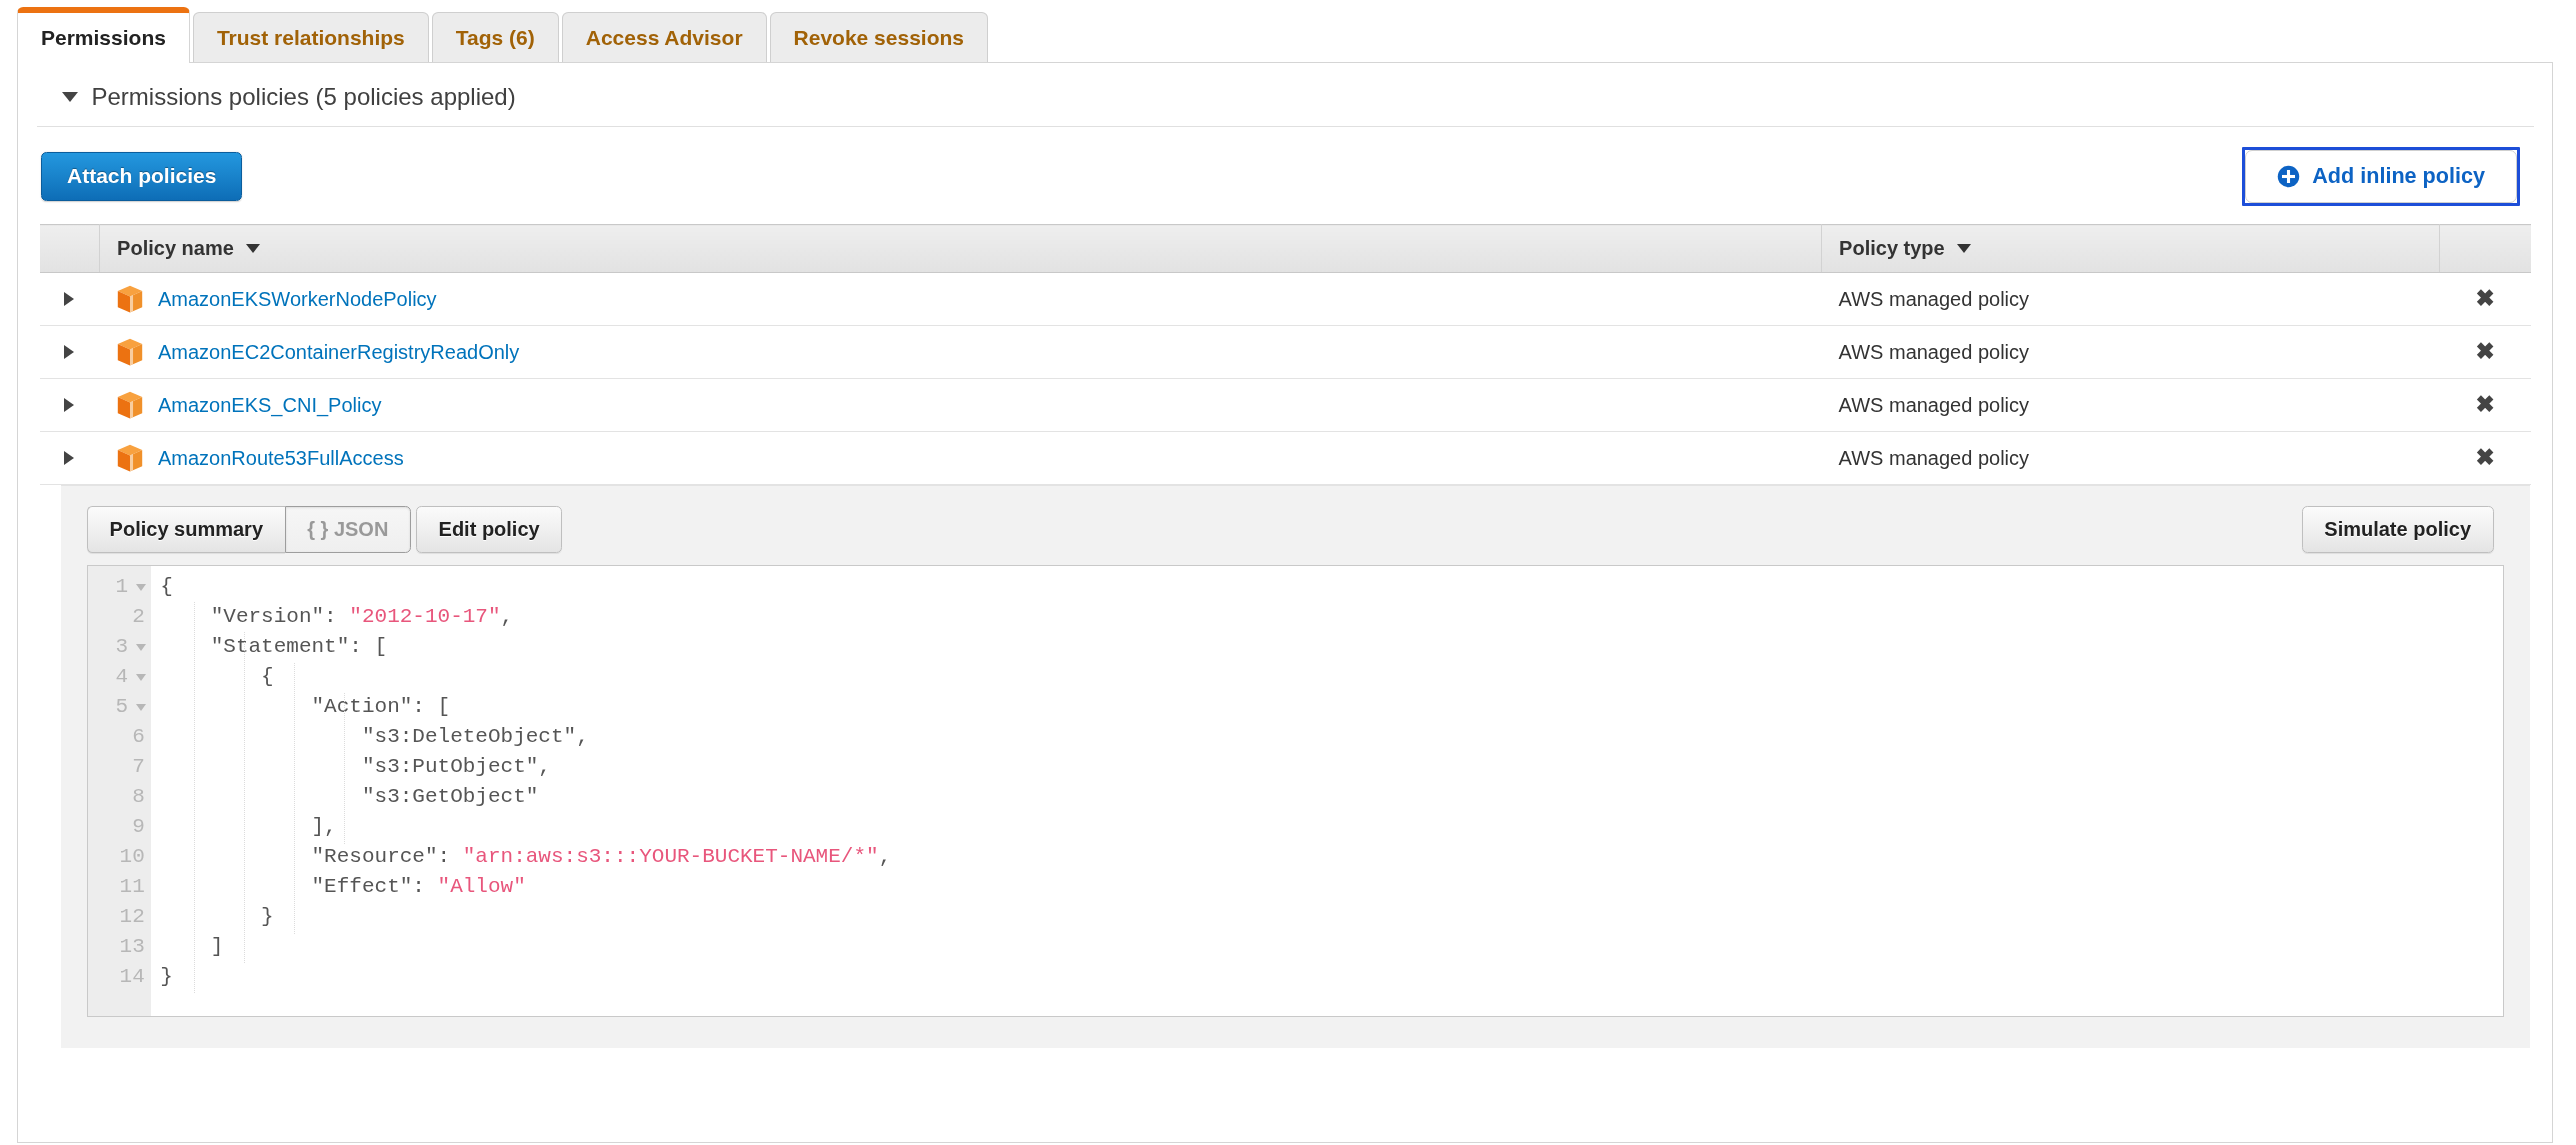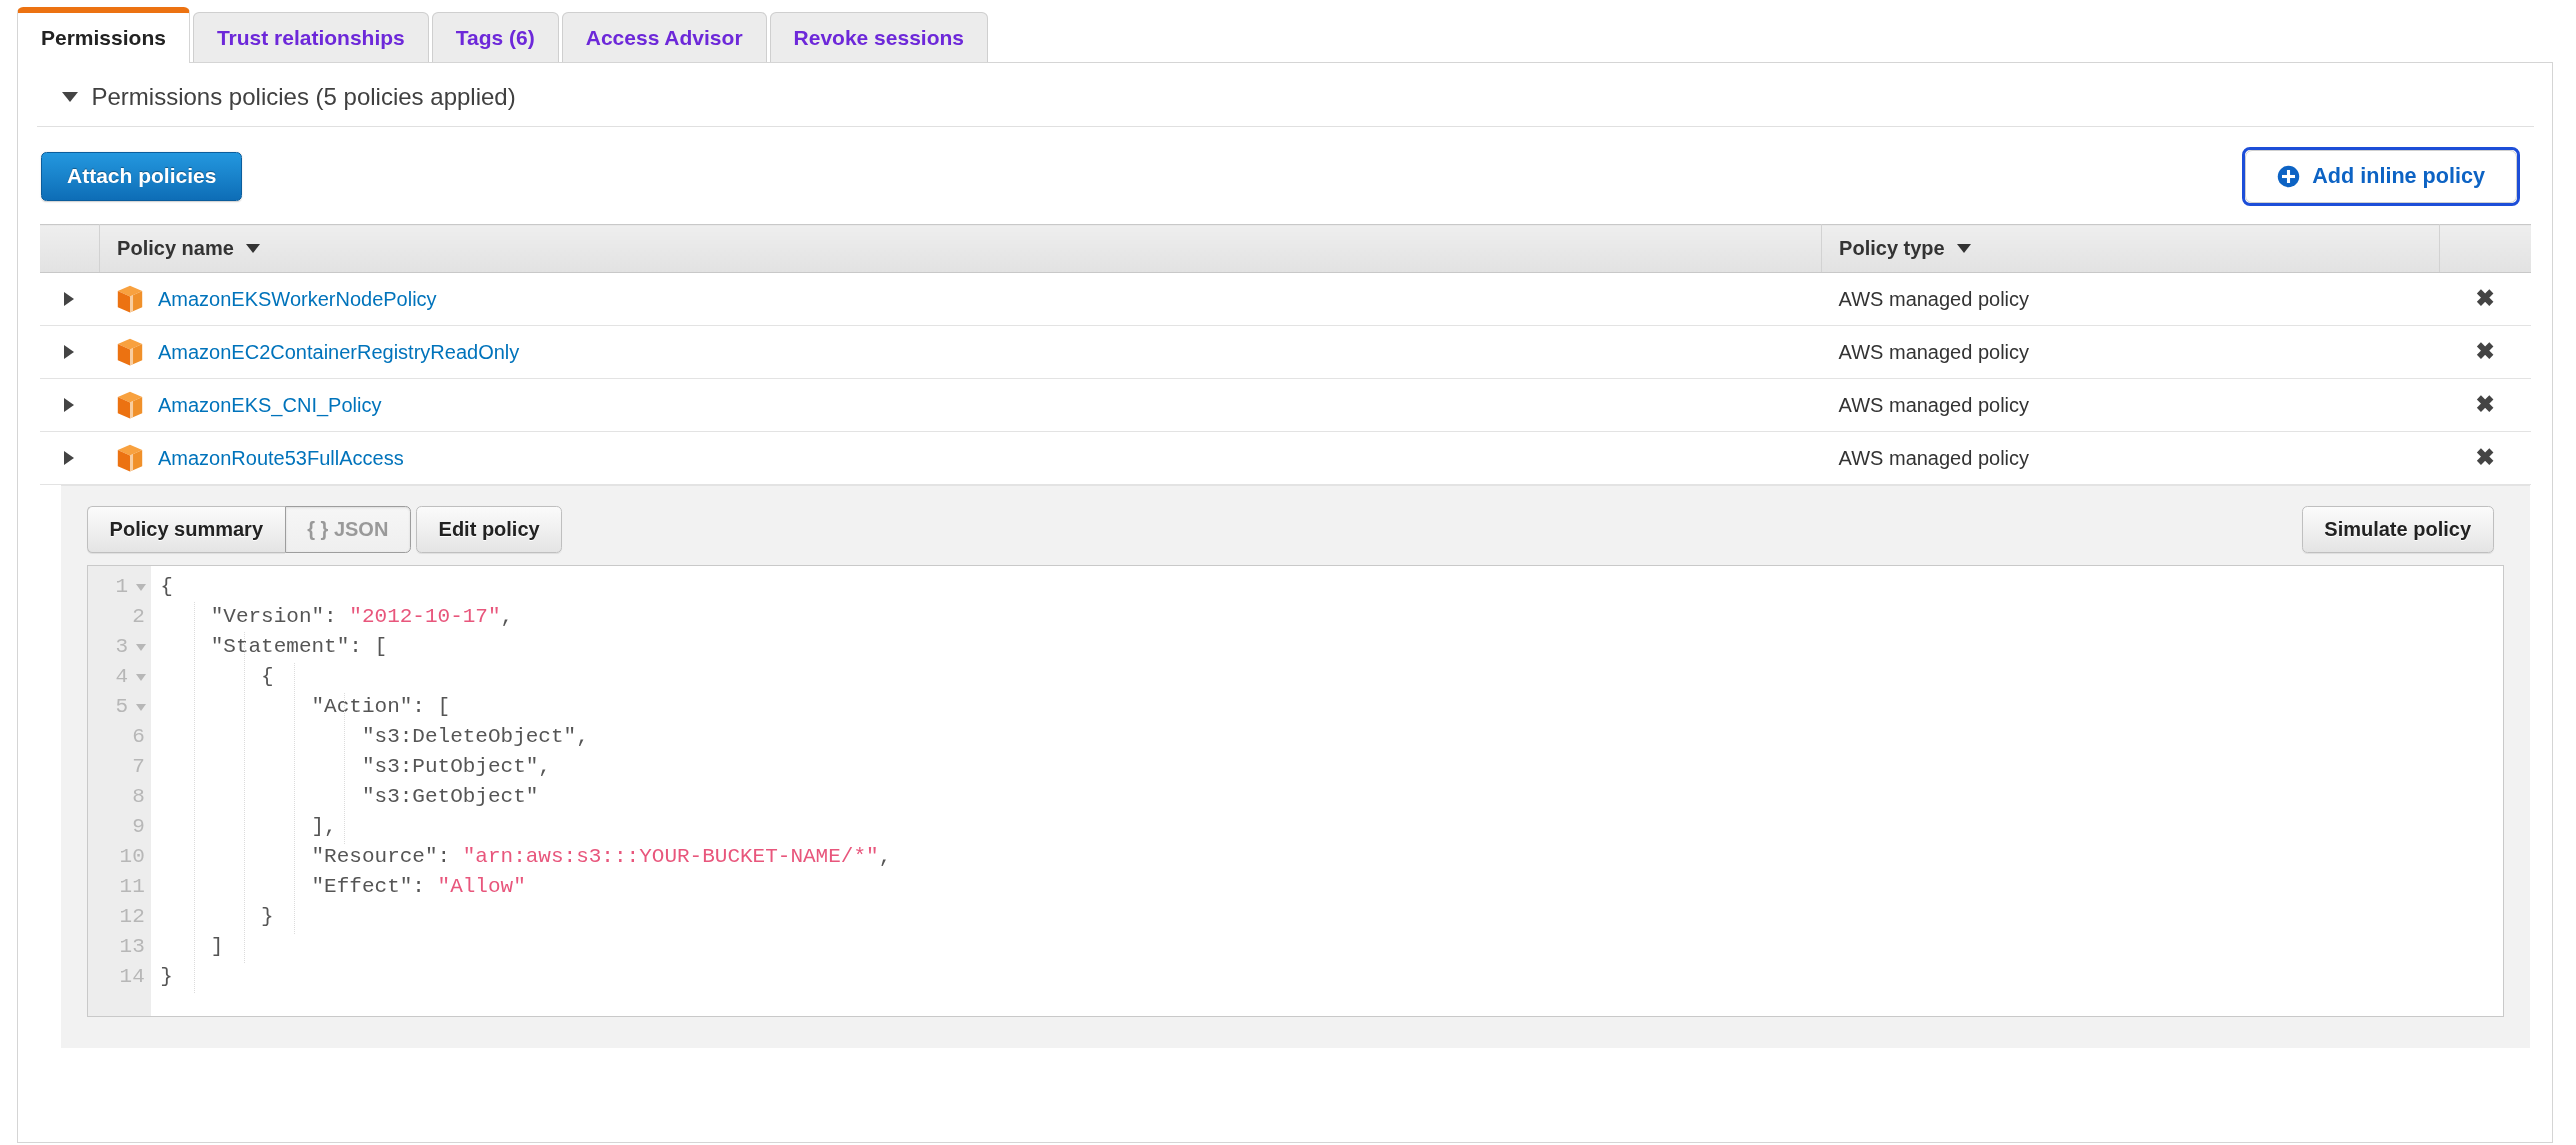--- a/index.html
+++ b/index.html
@@ -22,21 +22,21 @@
   }
   .tab {
     position: relative;
     height: 51px;
     padding: 0 23px;
     display: flex;
     align-items: center;
     justify-content: center;
     font-size: 21px;
     font-weight: bold;
-    color: #6d28d9;
+    color: #a16207;
     background: #ececec;
     border: 1.5px solid #cfcfcf;
     border-bottom: none;
     border-radius: 6.2px 6.2px 0 0;
     white-space: nowrap;
     cursor: pointer;
   }
   .tab.active {
     background: #ffffff;
     border-color: #d5d5d5;
@@ -95,21 +95,21 @@
     text-shadow: 0 -0.8px 0.8px rgba(0,0,0,.35);
     background: linear-gradient(to bottom, #2397de 0%, #1a85cd 45%, #0d6db6 100%);
     border: 1.5px solid #0b5d9c;
     border-radius: 5.4px;
     padding: 11.6px 25px;
     cursor: pointer;
     box-shadow: 0 0.8px 1.5px rgba(0,0,0,.2);
   }
   .btn-inline-wrap {
     border: 3.9px solid #1d4ed8;
-    border-radius: 8px;
+    border-radius: 1px;
     padding: 0;
   }
   .btn-inline {
     display: flex;
     align-items: center;
     gap: 12.4px;
     background: #ffffff;
     border: 1.5px solid #cfcfcf;
     border-radius: 7px;
     padding: 12.4px 31px;

